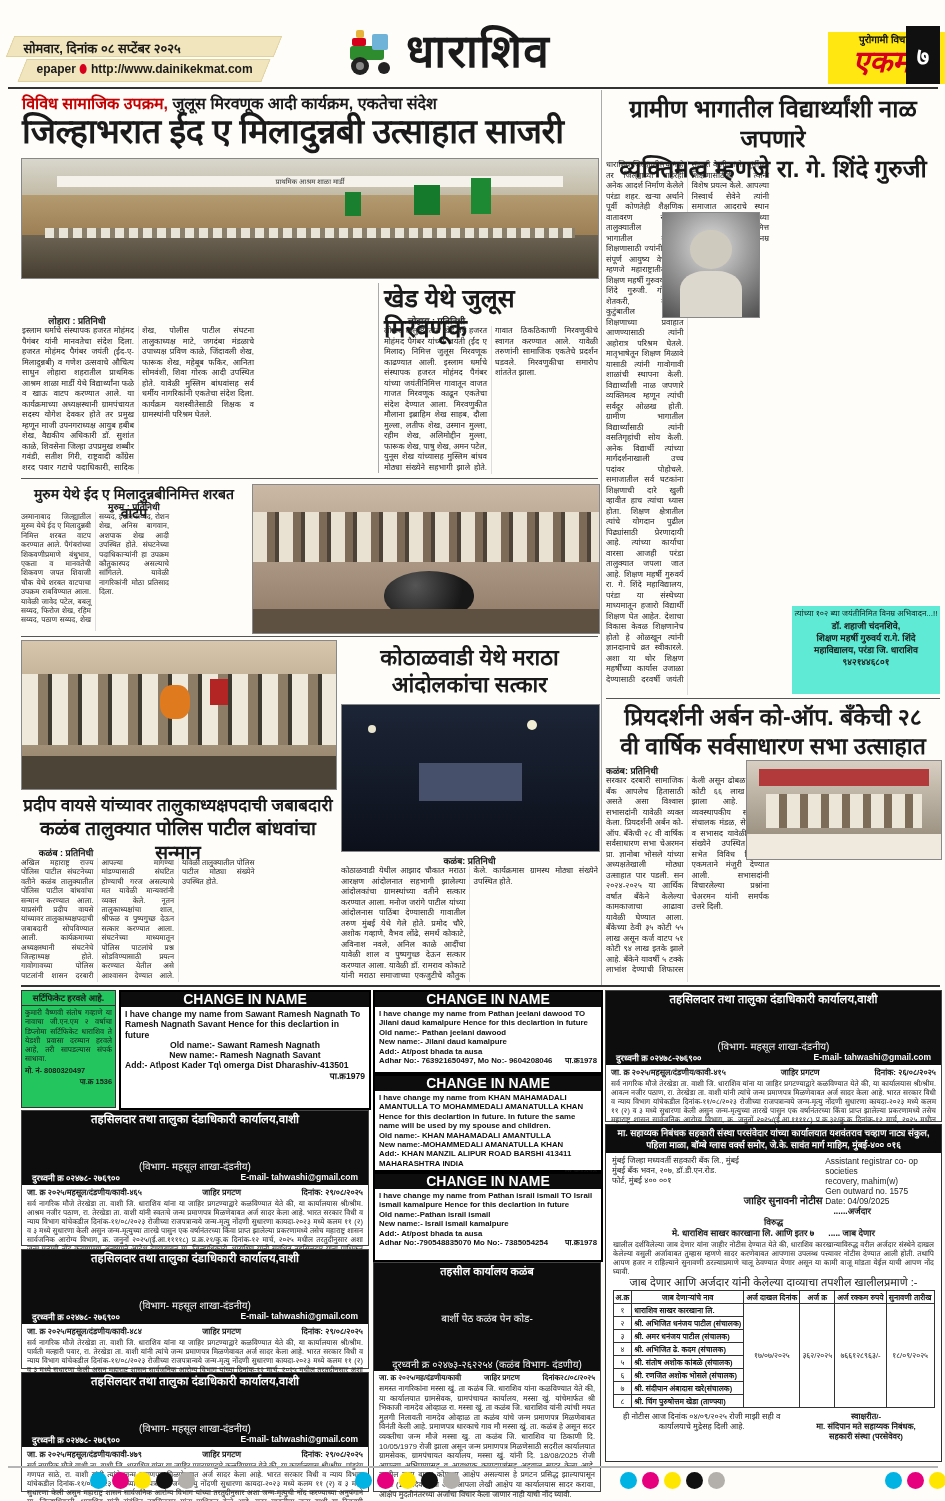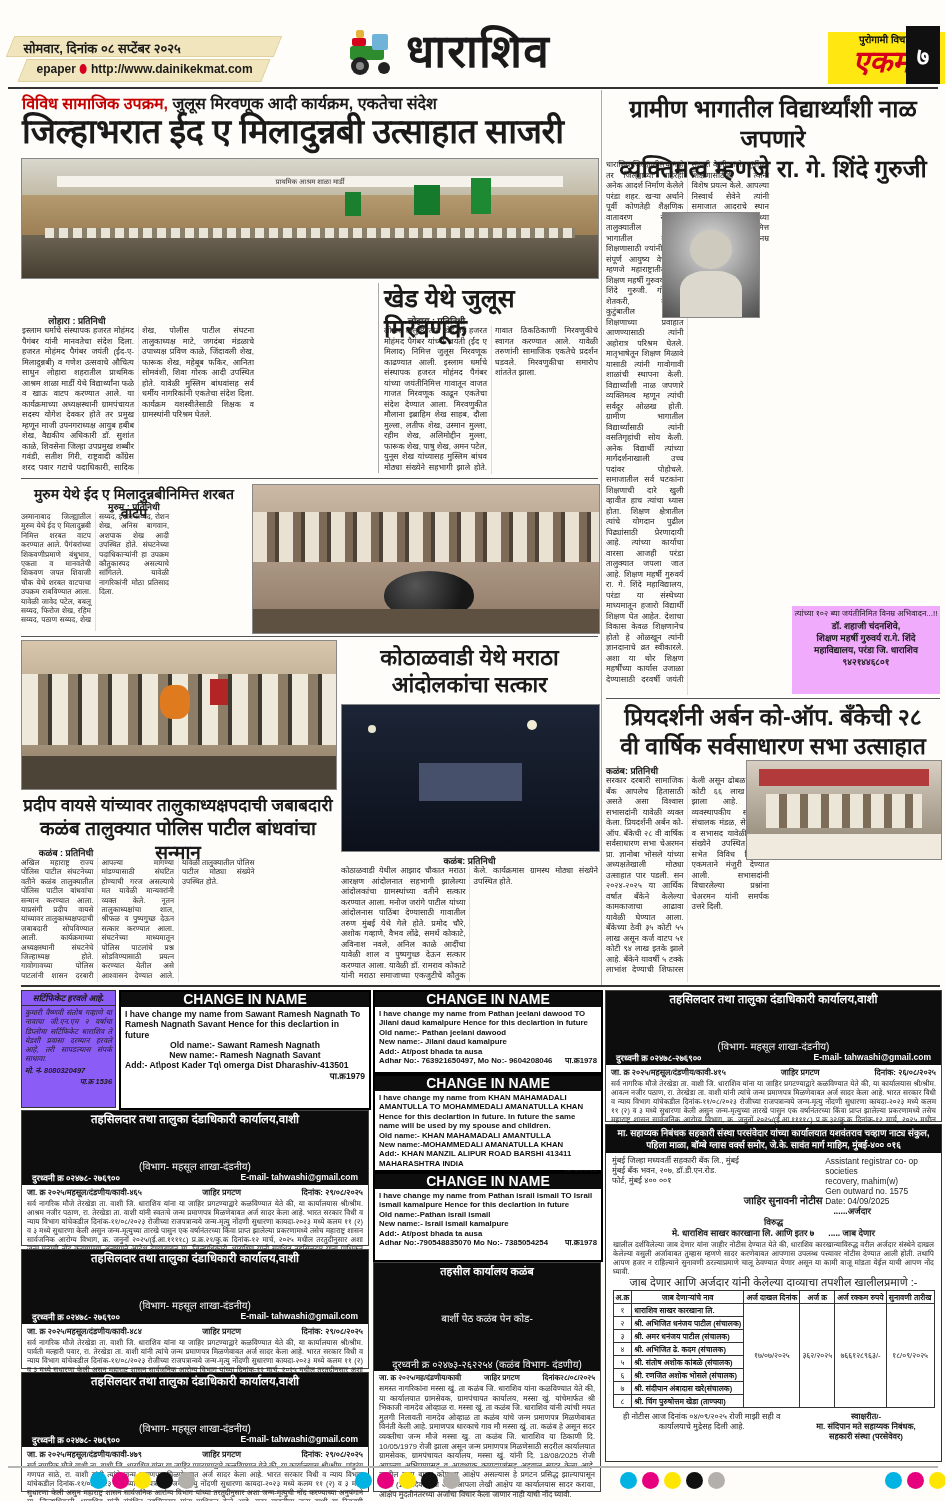--- a/index.html
+++ b/index.html
@@ -24,36 +24,36 @@
   .hl-md{font-size:22px;font-weight:bold;line-height:27px;text-align:center;}
   .hl-sm{font-size:14px;font-weight:bold;text-align:center;}
   .dateline{font-size:9px;font-weight:bold;text-align:center;}
   
   .cols{column-gap:8px;column-rule:1px solid #ddd;column-fill:auto;text-align:justify;
         font-size:8px;line-height:10.5px;color:#222;overflow:hidden;}
   .c2{column-count:2}.c3{column-count:3}.c4{column-count:4}
   
   .photo{position:absolute;overflow:hidden;border:1px solid #888;}
   .shape{position:absolute;}
-  .sig-block{position:absolute;background:#f0abfc;text-align:center;font-size:9px;font-weight:bold;line-height:12px;padding-top:2px;}
+  .sig-block{position:absolute;background:#5eead4;text-align:center;font-size:9px;font-weight:bold;line-height:12px;padding-top:2px;}
   
   .cin{position:absolute;border:2px solid #000;background:#fff;}
   .cin-head{background:#0d0d0d;color:#fff;text-align:center;font-weight:bold;font-size:14px;line-height:15px;}
   .cin-body{padding:2px 4px;font-size:8.6px;line-height:10.3px;font-weight:bold;color:#111;}
   .cin-line{font-weight:bold;}
   .cin-ref{text-align:right;font-weight:bold;}
   .gov{position:absolute;border:1.5px solid #444;background:#fff;}
   .gov-head{background:#0d0d0d;color:#fff;text-align:center;padding:1px 6px;}
   .gov-title{font-size:11.5px;font-weight:bold;line-height:14px;}
   .gov-dept{font-size:10px;line-height:10px;margin-top:36px;}
   .gov-meta{display:flex;justify-content:space-between;font-size:8.5px;font-weight:bold;padding:0 4px 1px 4px;}
   .gov-refrow{display:flex;justify-content:space-between;font-size:8px;font-weight:bold;padding:1px 5px;}
   .gov-body{padding:1px 5px;font-size:7.3px;line-height:9px;text-align:justify;color:#222;overflow:hidden;}
   .gov-sig{text-align:right;font-size:9px;font-weight:bold;padding:0 10px 2px 0;}
-  .smallad{position:absolute;border:1.5px solid #333;background:#8b5cf6;font-style:italic;}
+  .smallad{position:absolute;border:1.5px solid #333;background:#22c55e;}
   .smallad-title{font-size:8.6px;font-weight:bold;text-align:center;border-bottom:1px solid #333;padding:1px 2px;}
   .smallad-body{padding:2px 3px;font-size:7.4px;line-height:9.3px;text-align:justify;}
   
   .bank{position:absolute;border:1.5px solid #333;background:#fff;}
   .bank-head{background:#0d0d0d;color:#fff;font-size:9px;font-weight:bold;text-align:center;line-height:12px;padding:2px 4px;}
   .bank-info{display:flex;justify-content:space-between;padding:3px 6px 0 6px;font-size:8px;line-height:10px;}
   .bank-notice-title{font-size:10px;font-weight:bold;align-self:flex-end;}
   .bank-center{text-align:center;font-size:8.6px;line-height:11px;}
   table.hearing{border-collapse:collapse;width:322px;margin:2px auto;font-size:7.6px;line-height:9px;}
   table.hearing th,table.hearing td{border:1px solid #333;padding:1.5px 2px;text-align:center;}

